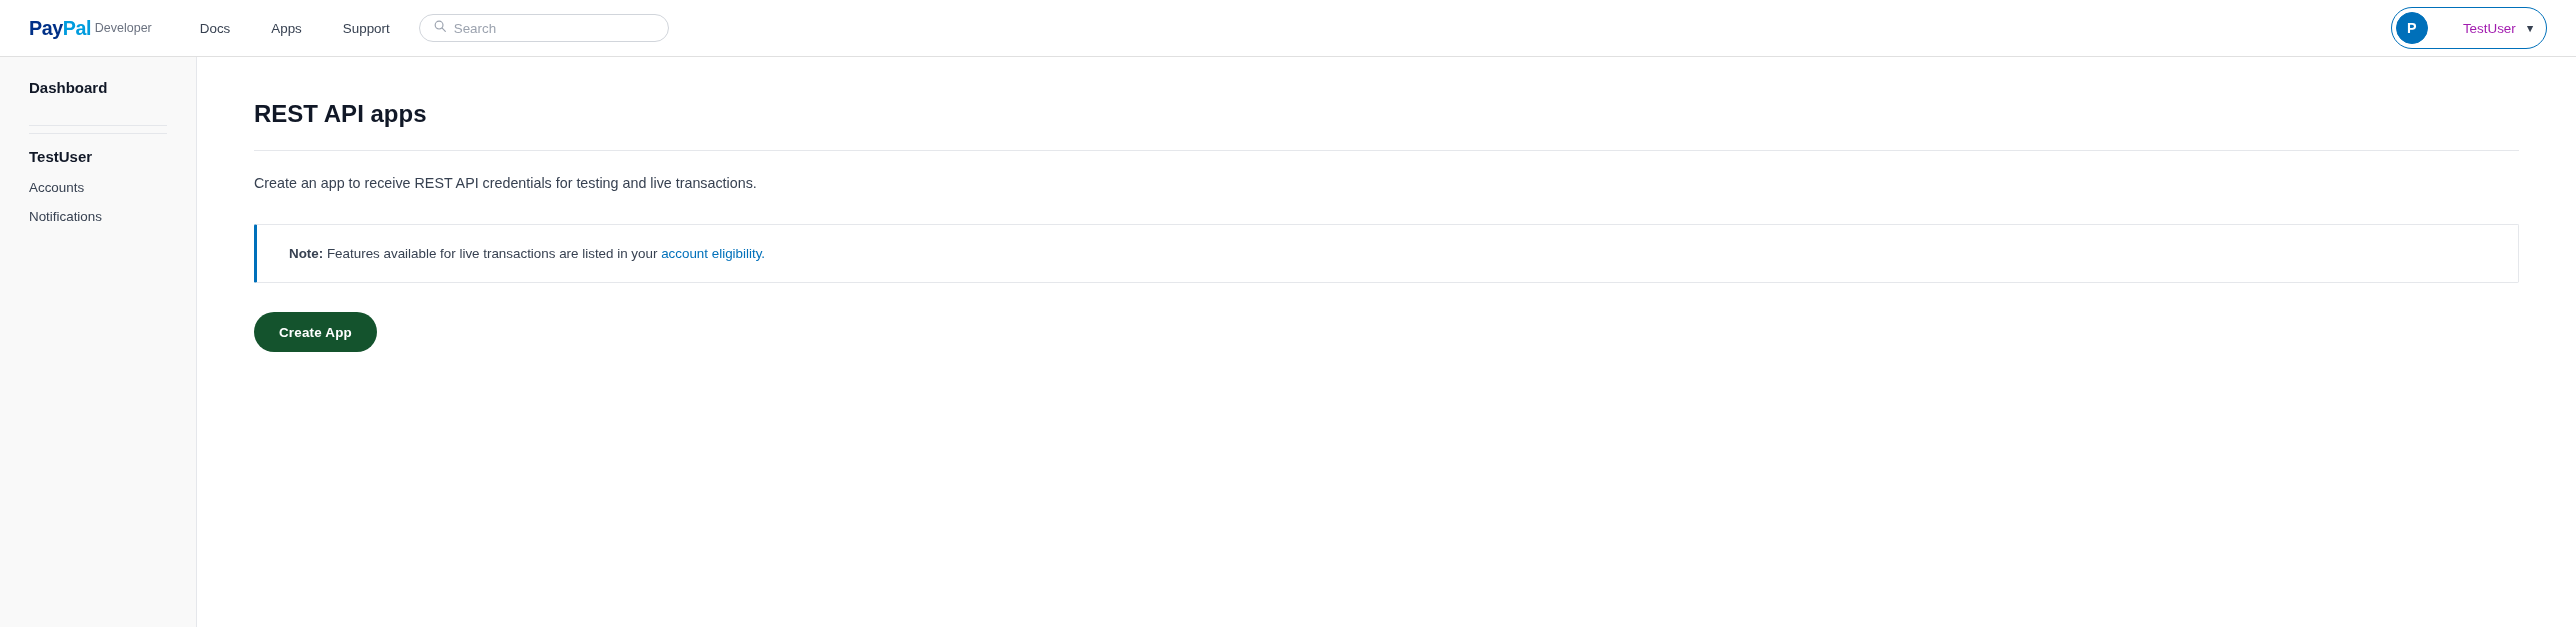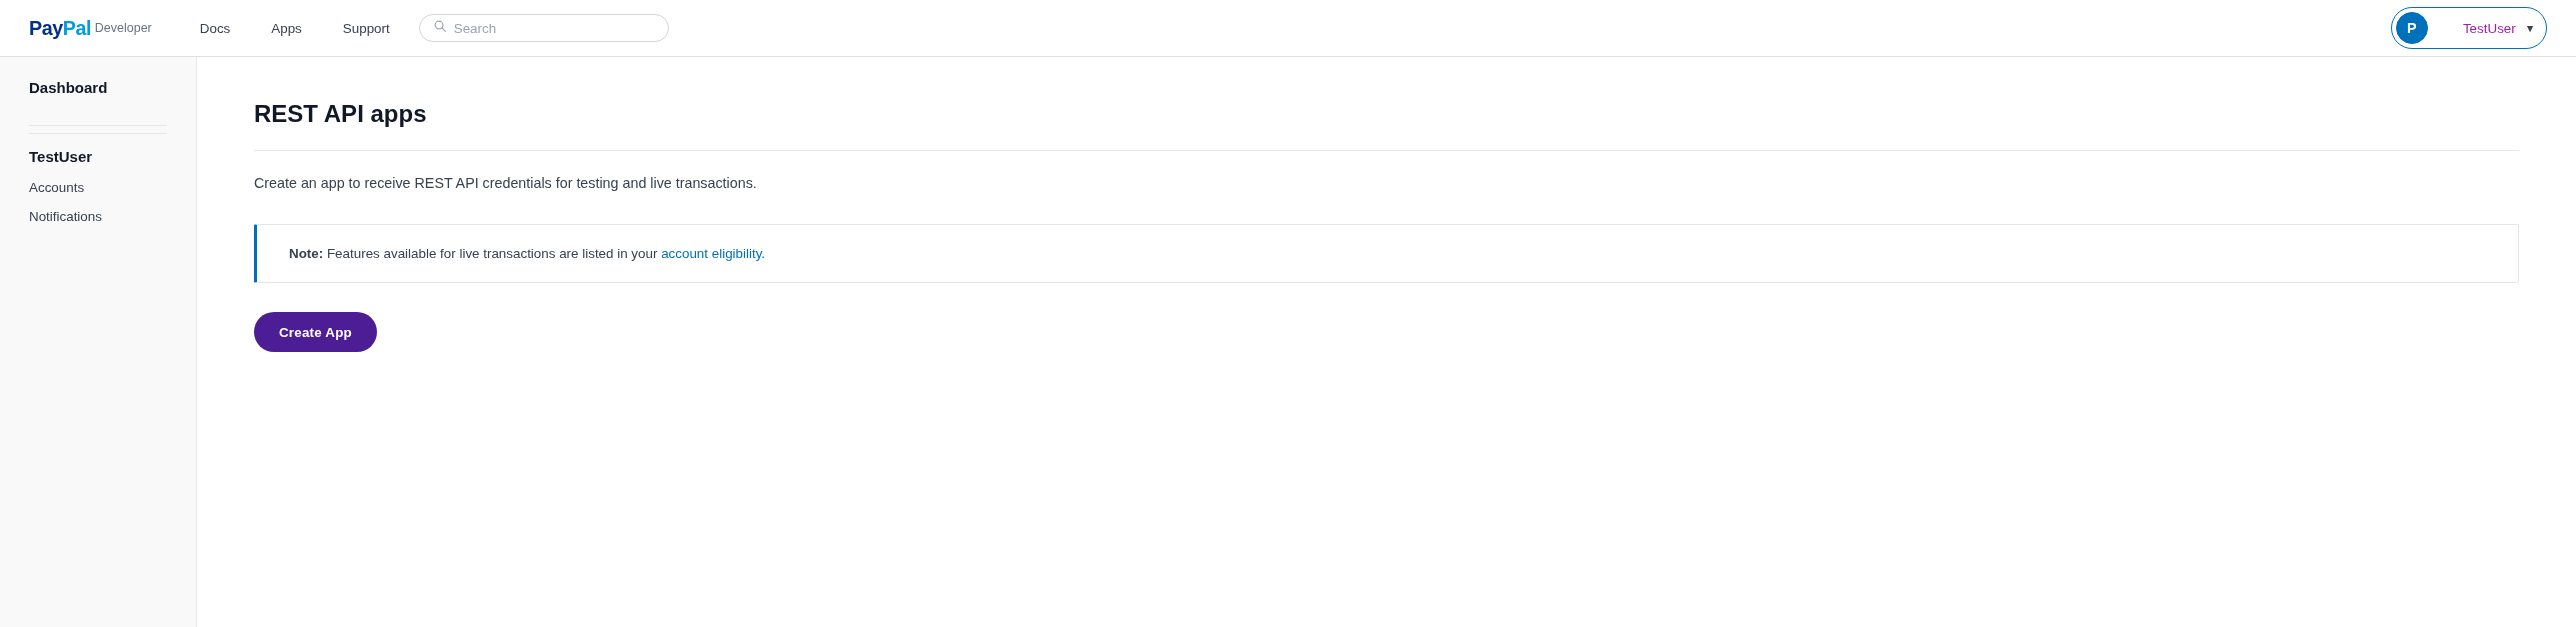--- a/index.html
+++ b/index.html
@@ -241,21 +241,21 @@
     .note-bold {
       font-weight: 700;
     }
 
     .note-link {
       color: #0070ba;
       text-decoration: none;
     }
 
     .create-app-btn {
-      background: #4c1d95;
+      background: #14532d;
       color: white;
       border: none;
       border-radius: 21.5px;
       padding: 12.5px 25px;
       font-size: 13.4px;
       font-weight: 600;
       cursor: pointer;
       letter-spacing: 0.2px;
     }
   </style>

